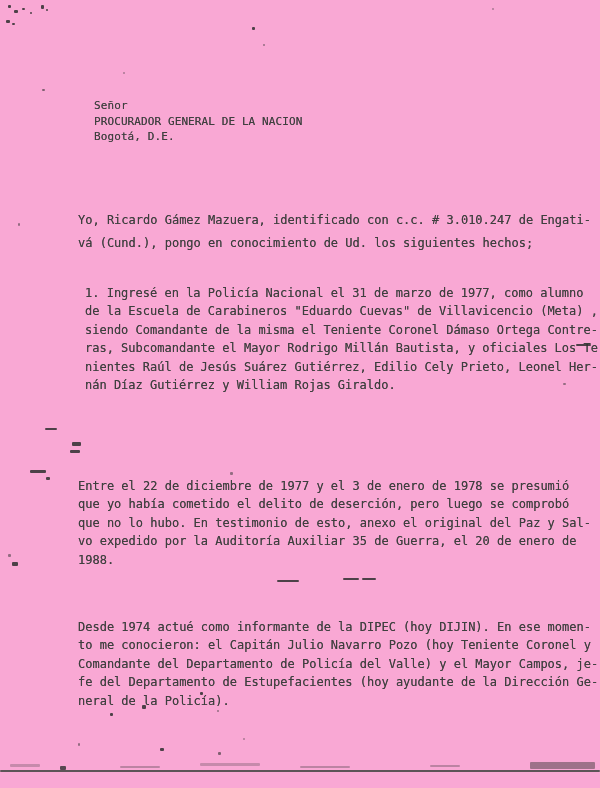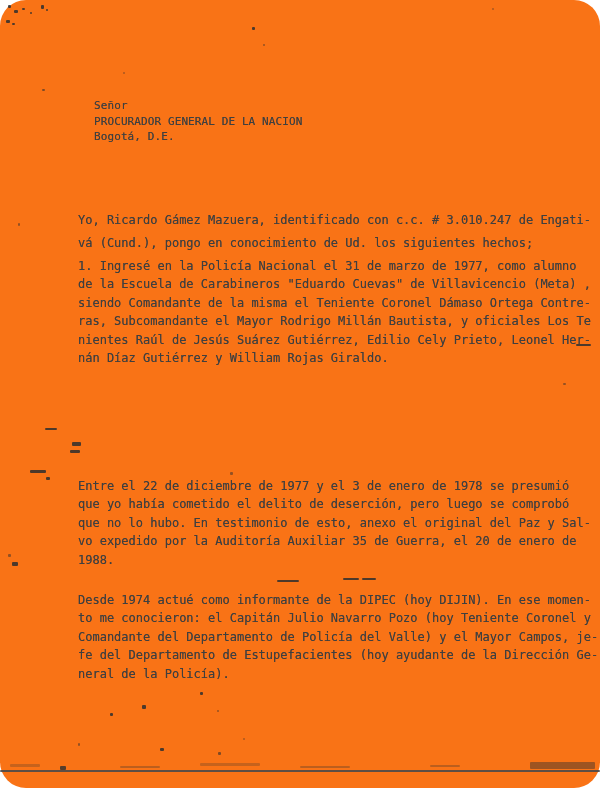--- a/index.html
+++ b/index.html
@@ -5,45 +5,44 @@
   html, body { margin: 0; padding: 0; }
   body {
     width: 600px; height: 788px;
     background: #ffffff;
     position: relative;
     overflow: hidden;
     font-family: "DejaVu Sans Mono", "Liberation Mono", monospace;
   }
   .page {
     position: absolute; inset: 0;
-    background: #f97316;
-    border-radius: 26px;
+    background: #f9a8d4;
   }
   .doc-text {
     position: absolute;
     white-space: pre;
     color: #3f3f3f;
     text-shadow: 0 0 0.6px rgba(70,70,70,0.75);
     font-family: "DejaVu Sans Mono", "Liberation Mono", monospace;
   }
   .recipient {
     left: 94px; top: 98px;
     font-size: 11px; line-height: 15.5px;
     letter-spacing: 0.1px;
   }
   .para {
     left: 78px;
     font-size: 12px; line-height: 18.4px;
     letter-spacing: 0px;
   }
   .p0 { top: 209px; line-height: 23px; }
-  .p1 { top: 257px; }
+  .p1 { top: 284px; margin-left: 7px; }
   .p2 { top: 403px; }
   .p3 { top: 477px; }
-  .p4 { top: 591px; }
+  .p4 { top: 618px; }
   .artifact {
     position: absolute;
     border-radius: 1px;
   }
 </style>
 </head>
 <body>
 
 <div class="page">
 

